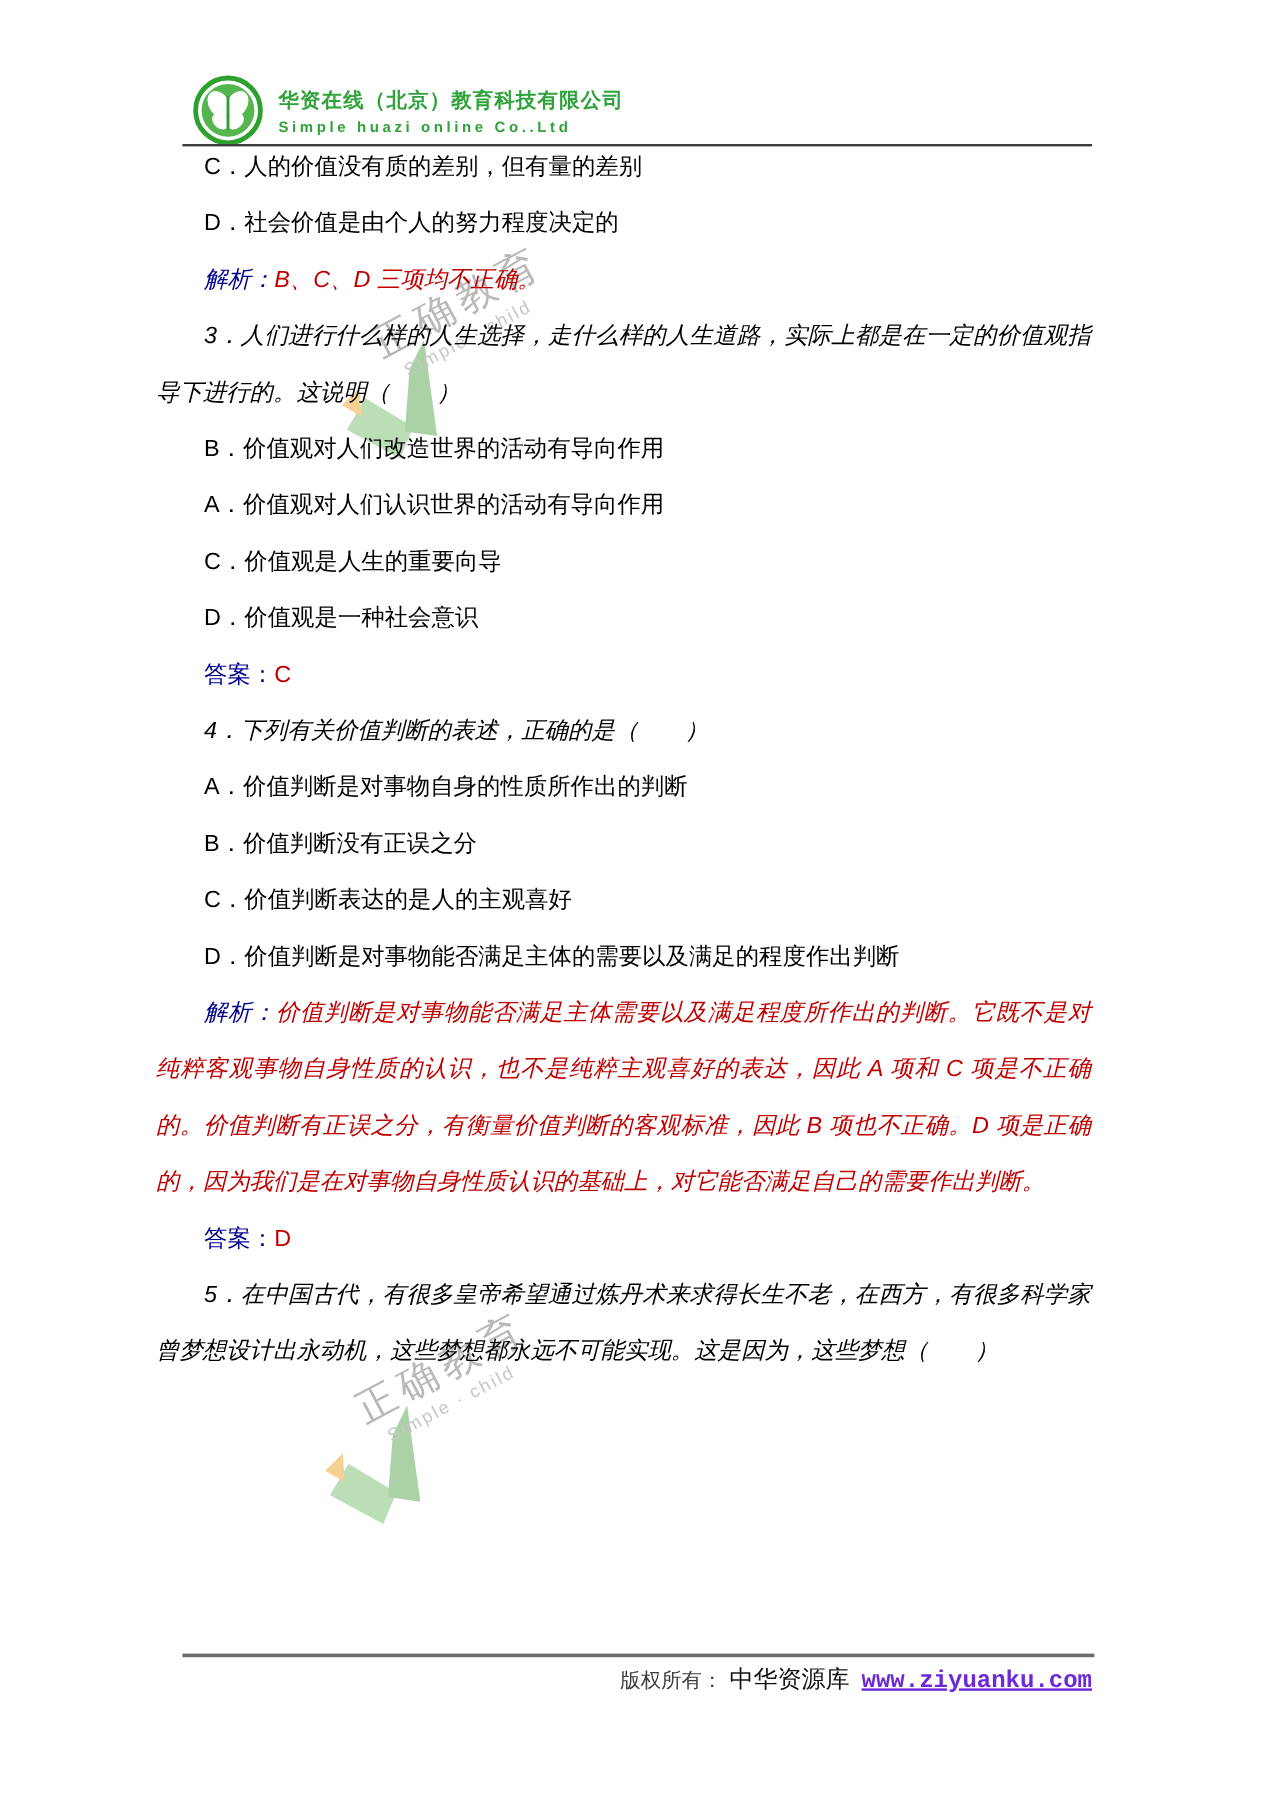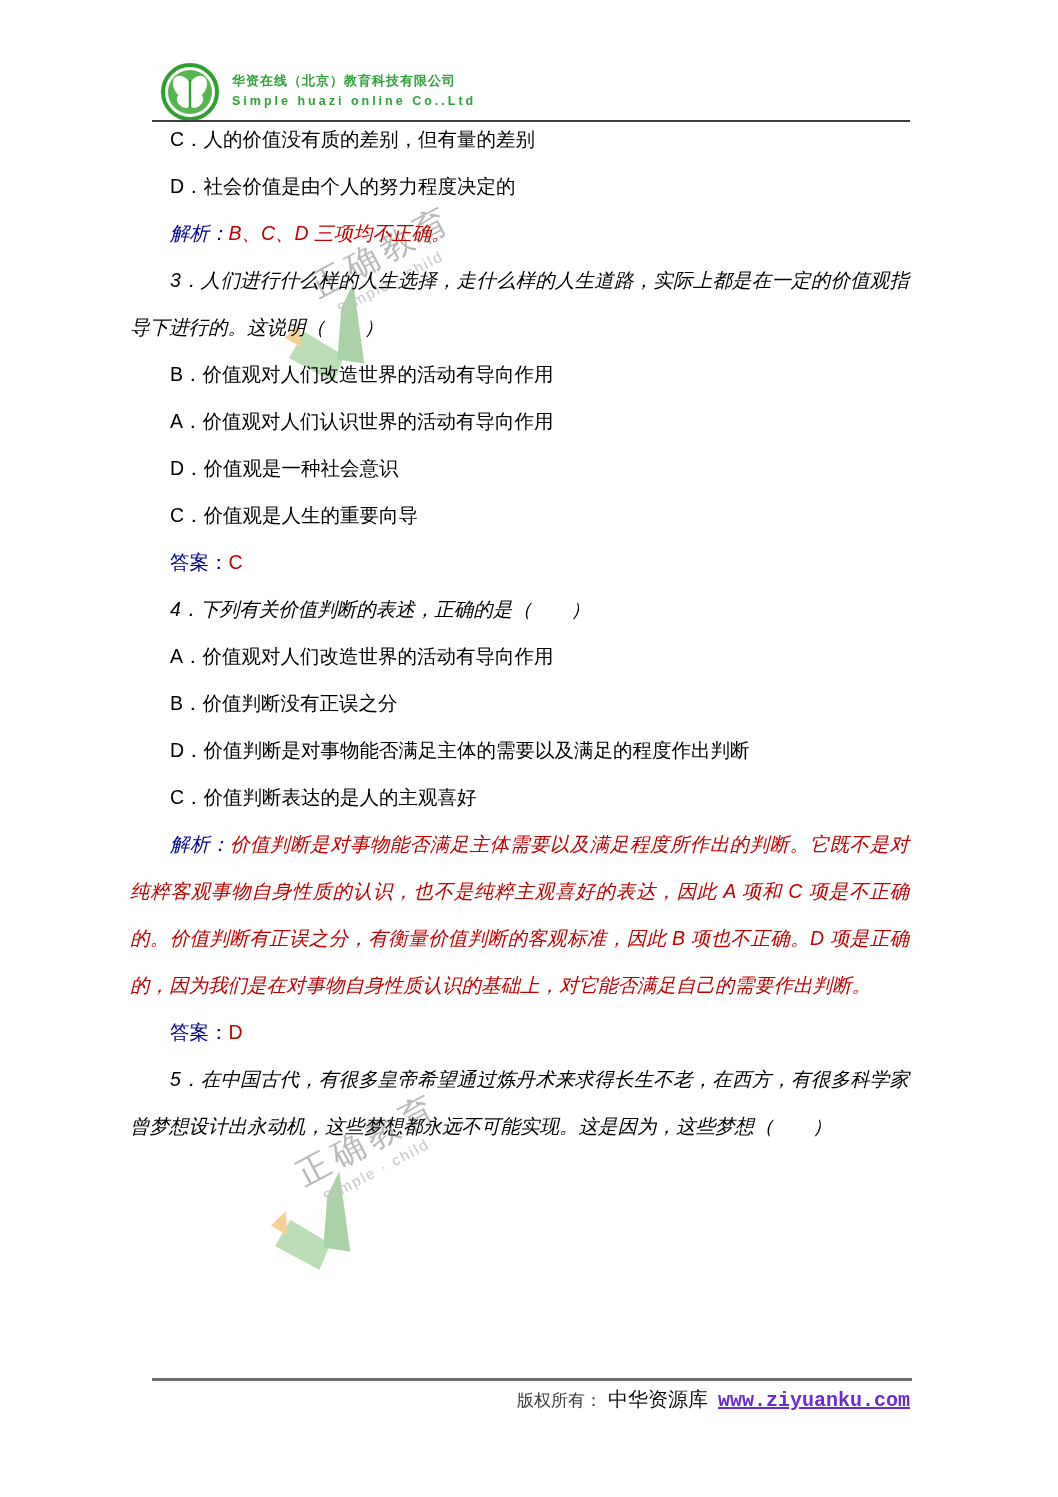--- a/index.html
+++ b/index.html
@@ -4,21 +4,21 @@
 <style>
   html,body { margin:0; padding:0; }
   body {
     width:1058px; height:1497px; position:relative; background:#ffffff;
     font-family:"Liberation Sans", sans-serif; overflow:hidden;
   }
 
   
   .logo { position:absolute; left:160px; top:62px; width:60px; height:60px; }
   .company { position:absolute; left:232px; top:72px; color:#2fa23a; }
-  .company-cn { font-size:13px; font-weight:bold; letter-spacing:1px; }
+  .company-cn { font-size:17px; font-weight:bold; letter-spacing:1px; }
   .company-en { font-size:12.5px; font-weight:bold; letter-spacing:3px; margin-top:4px; }
   .header-rule { position:absolute; left:152px; top:120px; width:758px; height:2px; background:#3d3d3d; }
 
   
   .watermark { position:absolute; width:260px; height:160px; transform:rotate(-28deg);
                pointer-events:none; z-index:0; }
   .wm-1 { left:262px; top:212px; }
   .wm-2 { left:248px; top:1100px; }
   .wm-mark { position:absolute; left:0; top:52px; width:110px; height:95px; opacity:0.75; }
   .wm-brand { position:absolute; left:62px; top:18px; font-size:33px; color:#b9b9b9;
@@ -90,29 +90,29 @@
 
 <div class="content">
 
   <p>C．人的价值没有质的差别，但有量的差别</p>
   <p>D．社会价值是由个人的努力程度决定的</p>
   <p class="gap"><span class="lbl">解析：</span><span class="red">B、C、D 三项均不正确。</span></p>
 
   <p class="gap">3．人们进行什么样的人生选择，走什么样的人生道路，实际上都是在一定的价值观指导下进行的。这说明（　　）</p>
   <p>B．价值观对人们改造世界的活动有导向作用</p>
   <p>A．价值观对人们认识世界的活动有导向作用</p>
+  <p>C．价值观是人生的重要向导</p>
   <p>D．价值观是一种社会意识</p>
-  <p>C．价值观是人生的重要向导</p>
   <p><span class="lbl">答案：</span><span class="red">C</span></p>
 
   <p class="gap">4．下列有关价值判断的表述，正确的是（　　）</p>
-  <p>A．价值观对人们改造世界的活动有导向作用</p>
+  <p>A．价值判断是对事物自身的性质所作出的判断</p>
   <p>B．价值判断没有正误之分</p>
+  <p>C．价值判断表达的是人的主观喜好</p>
   <p>D．价值判断是对事物能否满足主体的需要以及满足的程度作出判断</p>
-  <p>C．价值判断表达的是人的主观喜好</p>
   <p class="gap"><span class="lbl">解析：</span><span class="red">价值判断是对事物能否满足主体需要以及满足程度所作出的判断。它既不是对纯粹客观事物自身性质的认识，也不是纯粹主观喜好的表达，因此 A 项和 C 项是不正确的。价值判断有正误之分，有衡量价值判断的客观标准，因此 B 项也不正确。D 项是正确的，因为我们是在对事物自身性质认识的基础上，对它能否满足自己的需要作出判断。</span></p>
   <p><span class="lbl">答案：</span><span class="red">D</span></p>
 
   <p class="gap">5．在中国古代，有很多皇帝希望通过炼丹术来求得长生不老，在西方，有很多科学家曾梦想设计出永动机，这些梦想都永远不可能实现。这是因为，这些梦想（　　）</p>
 
 </div>
 
 <div class="footer-rule"></div>
 <div class="footer">
   <span>版权所有：</span><span class="pub">中华资源库</span><a class="url">www.ziyuanku.com</a>

